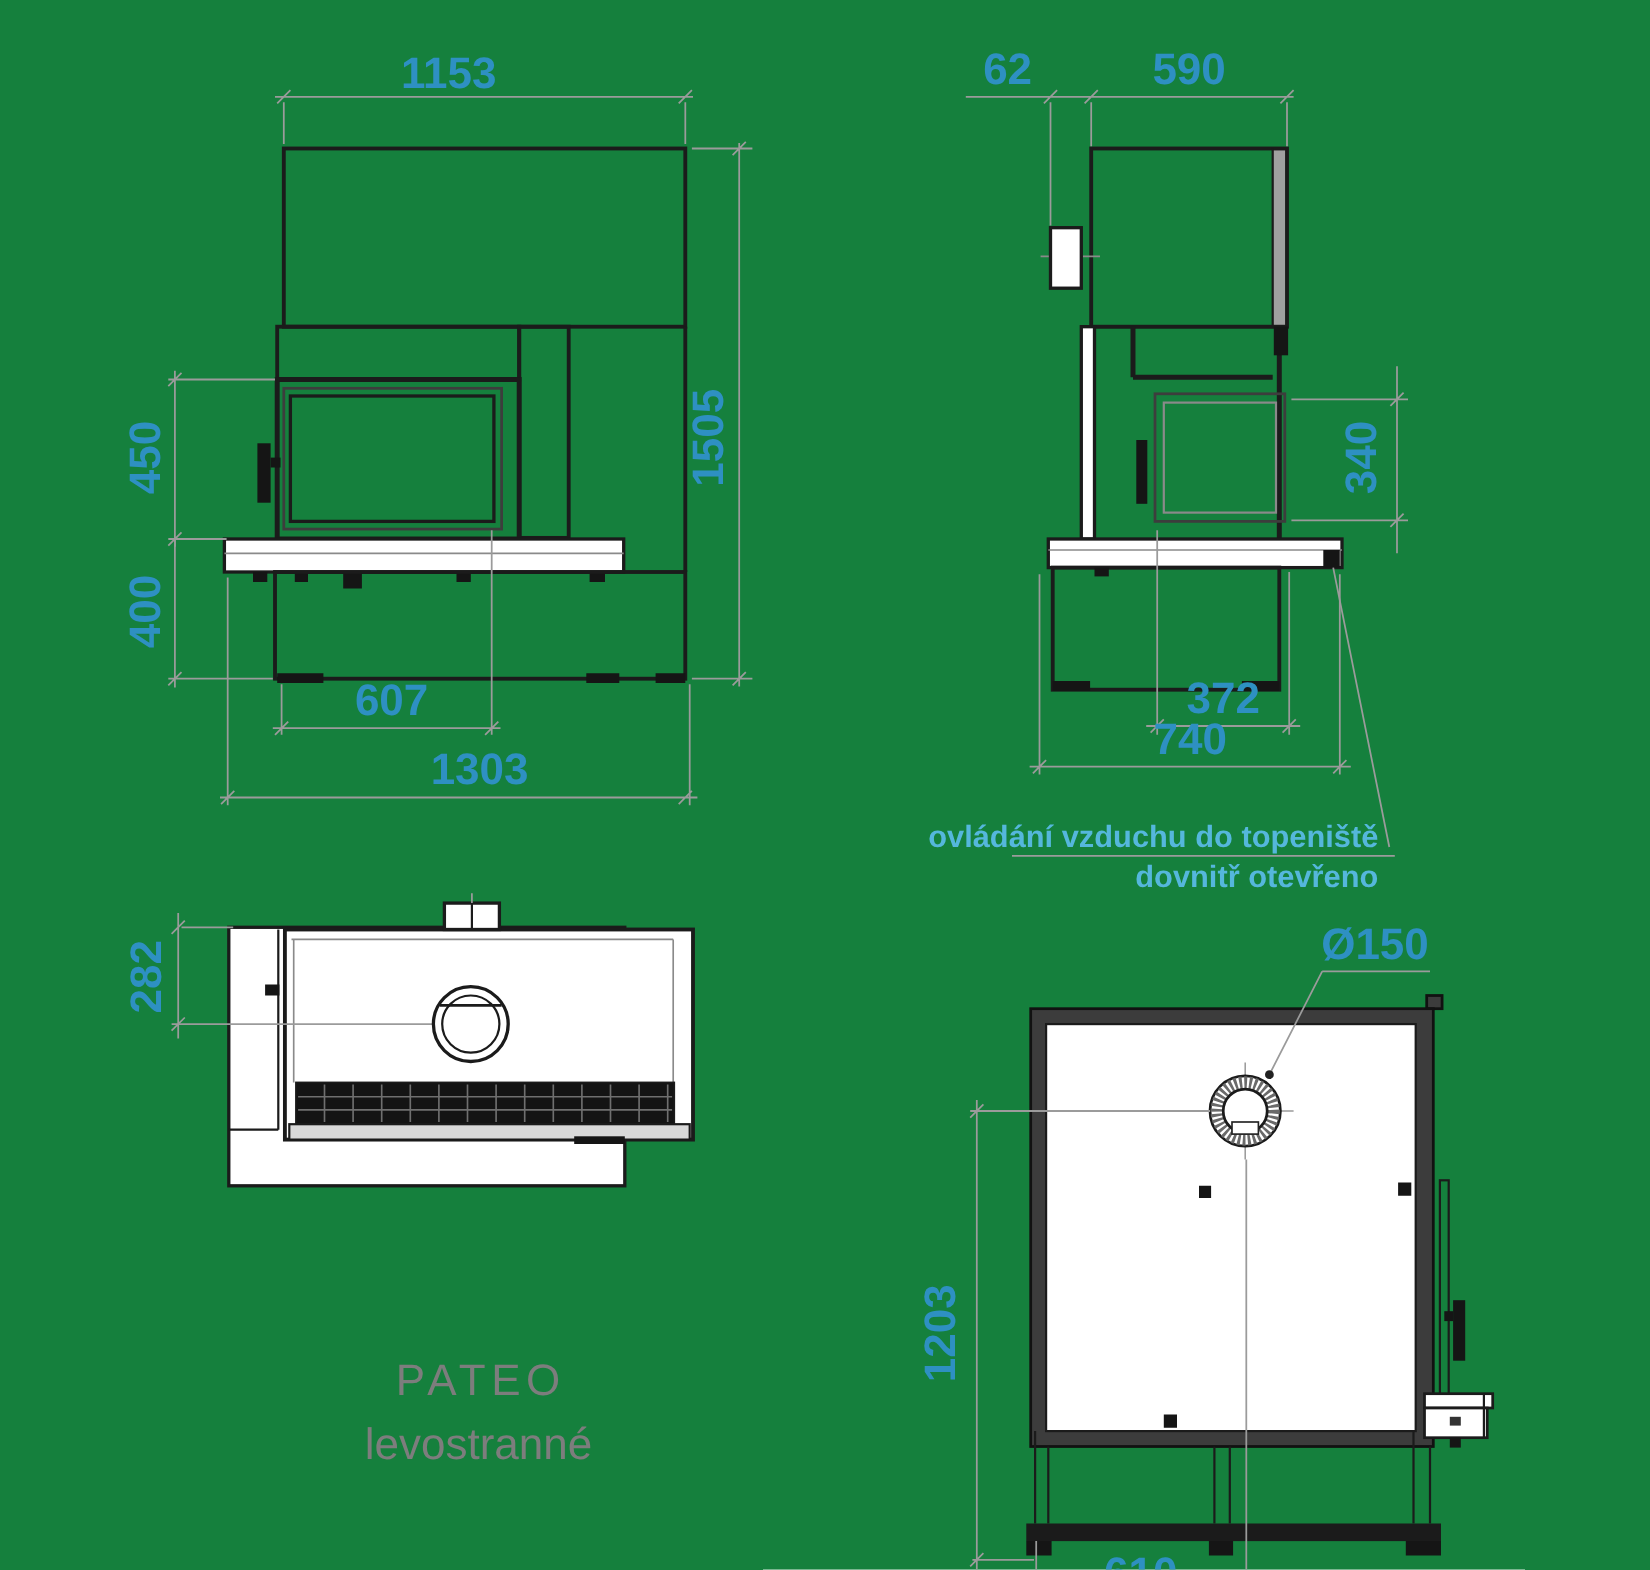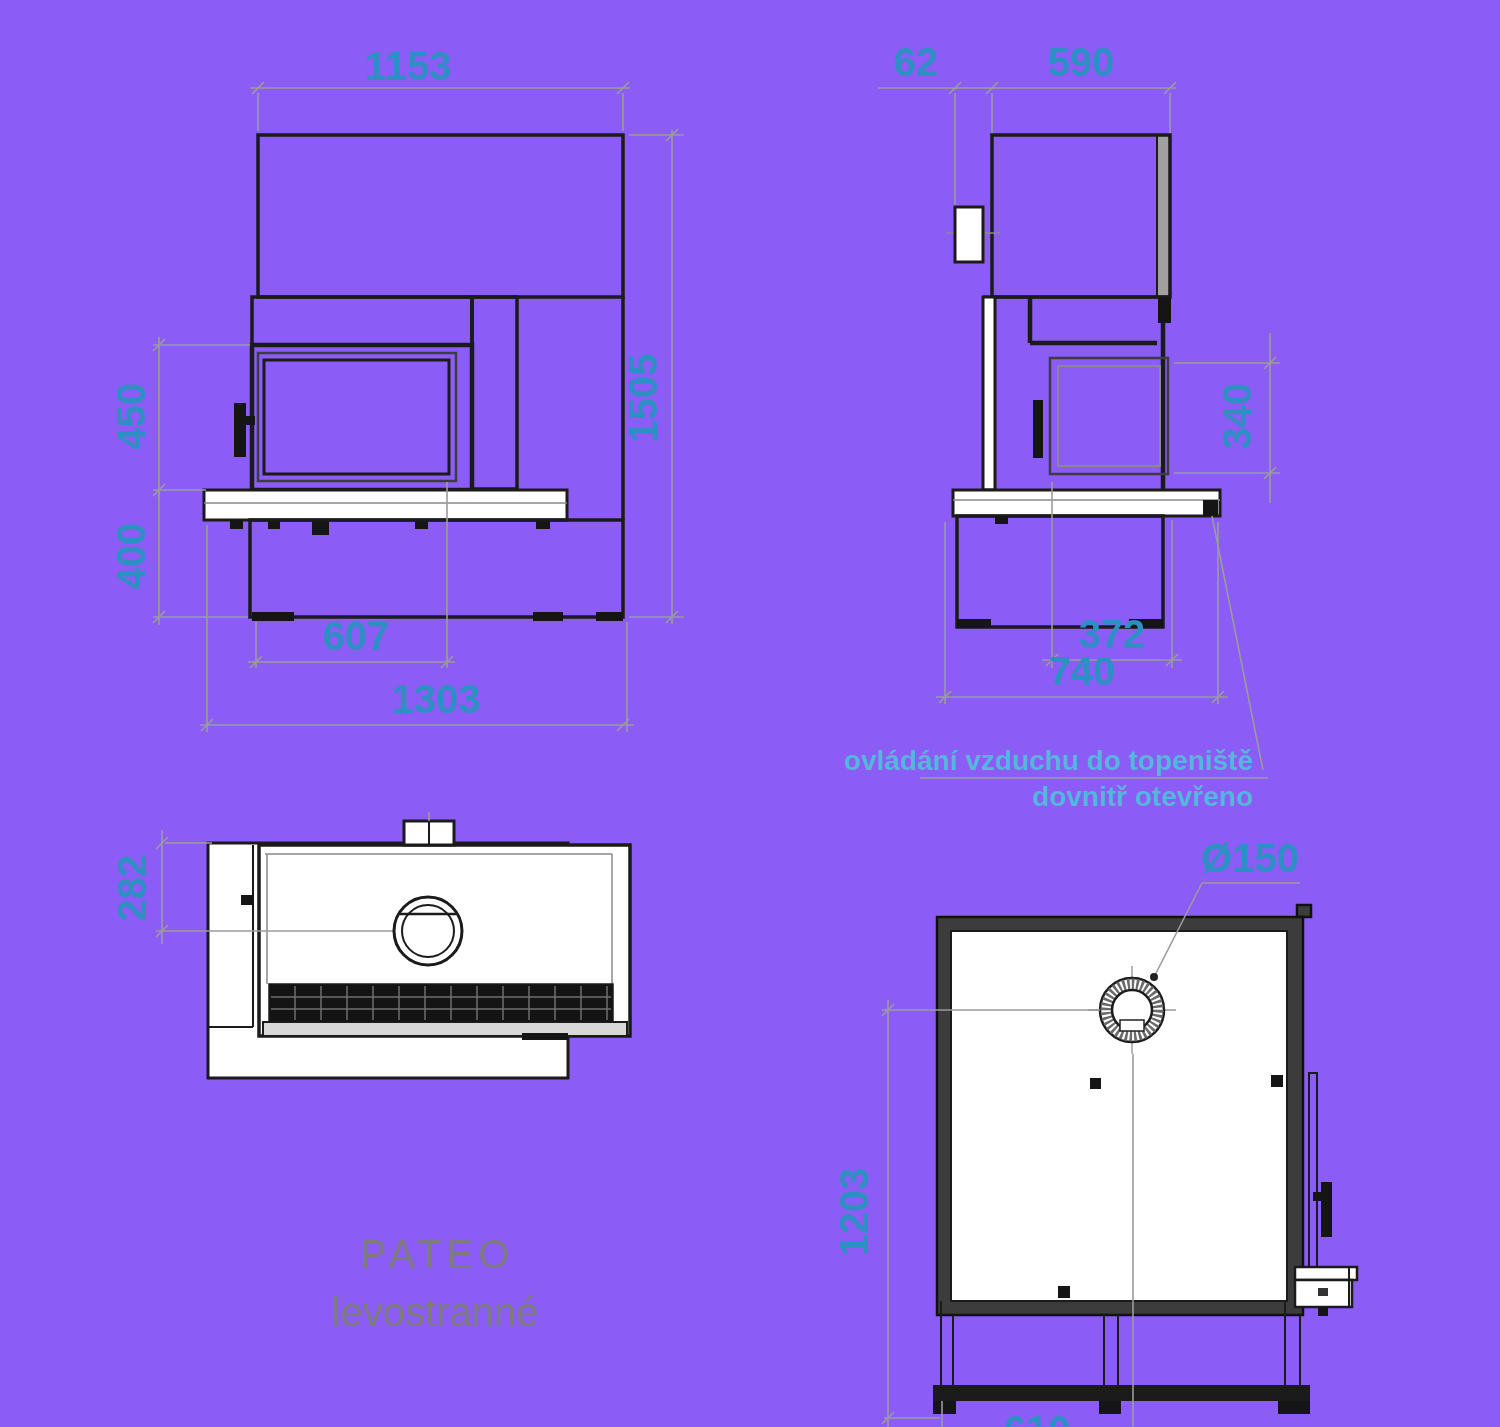--- a/index.html
+++ b/index.html
@@ -1,16 +1,16 @@
 <!DOCTYPE html>
 <html><head>
 <meta charset="utf-8">
 <style>
   html,body{margin:0;padding:0;background:#fff;}
-  .page{width:1500px;height:1427px;background:#8b5cf6;position:relative;overflow:hidden;
+  .page{width:1500px;height:1427px;background:#15803d;position:relative;overflow:hidden;
         font-family:"Liberation Sans",sans-serif;}
   svg{display:block}
   
   .s2{fill:none;stroke:#1b1b1b;stroke-width:2}
   .s25{fill:none;stroke:#1b1b1b;stroke-width:2.5}
   .s3{fill:none;stroke:#1b1b1b;stroke-width:3}
   .s35{fill:none;stroke:#1b1b1b;stroke-width:3.5}
   .s4{fill:none;stroke:#1b1b1b;stroke-width:4.5}
   .w{fill:#ffffff}
   .blk{fill:#151515;stroke:none}

